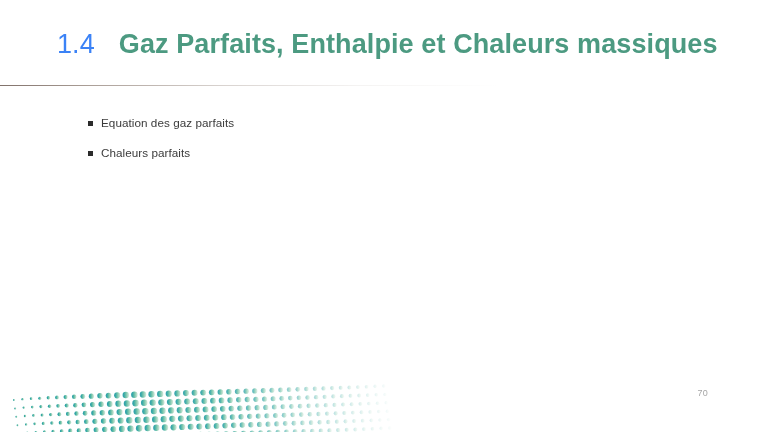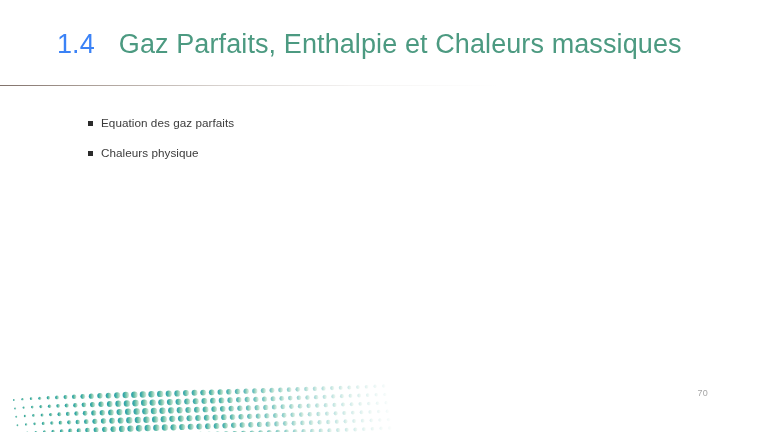--- a/index.html
+++ b/index.html
@@ -27,21 +27,21 @@
     white-space: nowrap;
   }
   .title-number {
     font-size: 27px;
     font-weight: 400;
     color: #3b82f6;
     letter-spacing: 0.1px;
   }
   .title-text {
     font-size: 27px;
-    font-weight: 400;
+    font-weight: 700;
     color: #4c9a81;
     margin-left: 24px;
     letter-spacing: 0.1px;
   }
 
   
   .divider {
     position: absolute;
     left: 0px;
     top: 85px;
@@ -122,21 +122,21 @@
 
     <div class="bullet-item">
       <span class="bullet-marker"></span>
       <span class="bullet-label">Equation des gaz parfaits</span>
     </div>
 
 
 
     <div class="bullet-item">
       <span class="bullet-marker"></span>
-      <span class="bullet-label">Chaleurs physique</span>
+      <span class="bullet-label">Chaleurs parfaits</span>
     </div>
 
   </div>
 
   <div class="page-number">70</div>
 
   <div class="decor">
     <svg width="400" height="62" viewBox="0 0 400 62" xmlns="http://www.w3.org/2000/svg">
       <defs>
         <linearGradient id="fadeRight" x1="0" y1="0" x2="1" y2="0">

